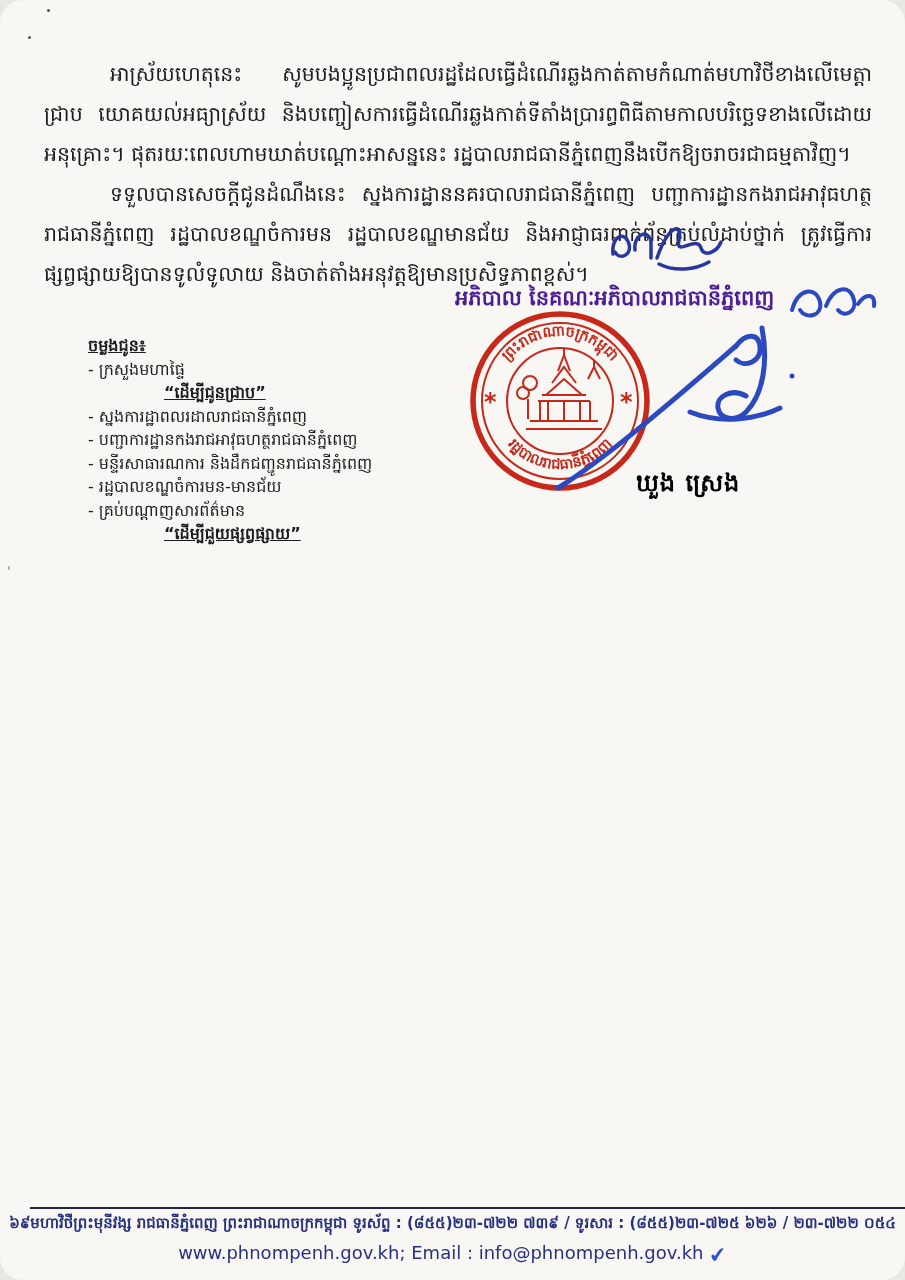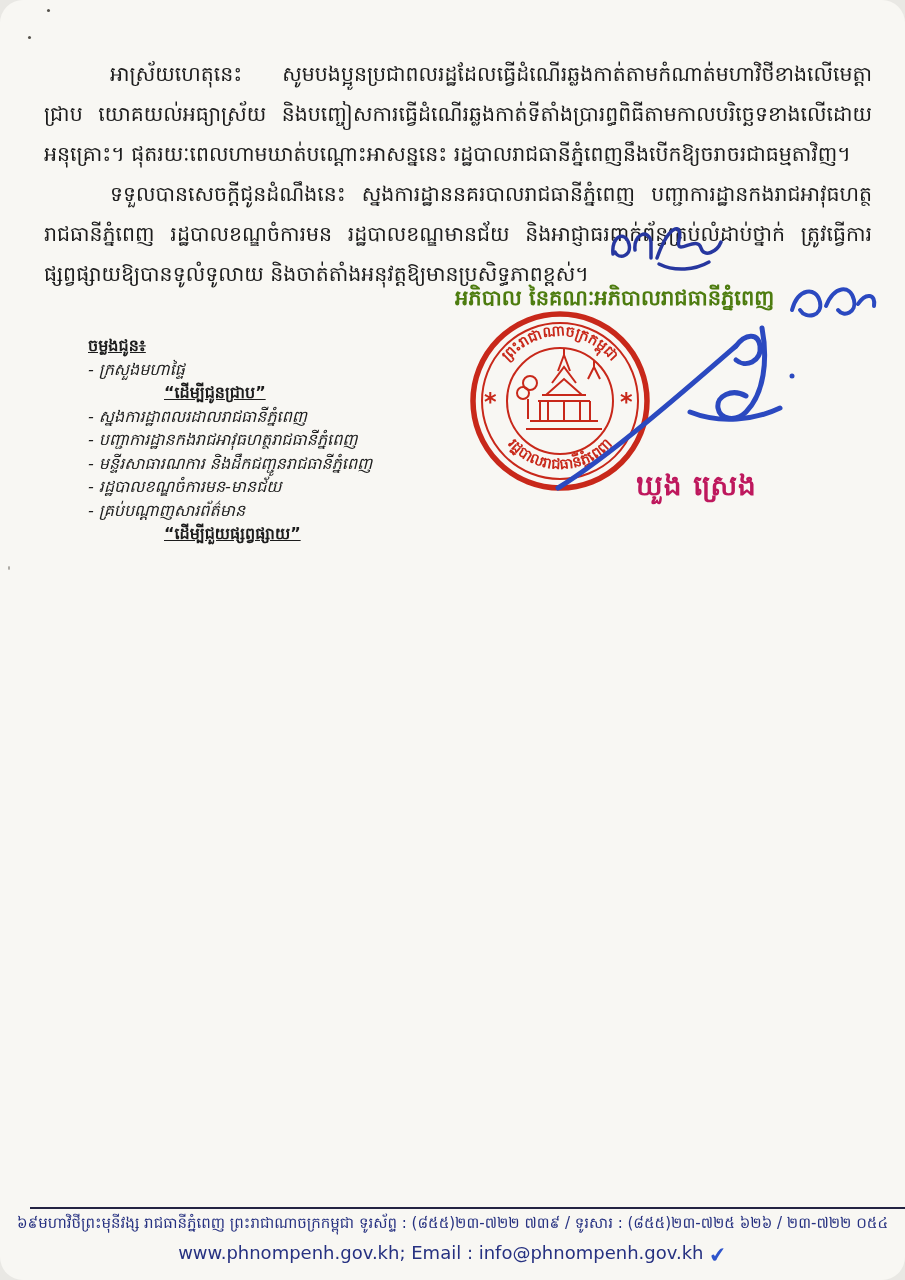--- a/index.html
+++ b/index.html
@@ -11,43 +11,43 @@
   }
   
   .main-text{
     position:absolute;left:44px;top:54px;width:828px;
     font-size:20.5px;line-height:40px;text-align:justify;
   }
   .main-text p{margin:0;text-indent:66px;}
   
   .sig-title{
     position:absolute;left:455px;top:284px;
-    font-size:21px;font-weight:bold;white-space:nowrap;color:#4d7c0f;
+    font-size:21px;font-weight:bold;white-space:nowrap;color:#4c1d95;
   }
   
   .seal{position:absolute;left:468px;top:309px;width:184px;height:184px;}
   
   .sig-scribble{position:absolute;left:540px;top:316px;}
   .inline-scribble{position:absolute;left:605px;top:214px;}
   .title-scribble{position:absolute;left:786px;top:278px;}
   
   .signer-name{
     position:absolute;left:636px;top:468px;
-    font-size:28px;font-weight:bold;color:#be185d;letter-spacing:1px;white-space:nowrap;
+    font-size:24px;font-weight:bold;color:#000000;letter-spacing:1px;white-space:nowrap;
   }
   
   .cc{position:absolute;left:88px;top:334px;width:370px;font-size:16px;line-height:23.5px;}
   .cc-heading{font-weight:bold;text-decoration:underline;margin-bottom:0;}
-  .cc-line{white-space:nowrap;font-style:italic;}
+  .cc-line{white-space:nowrap;}
   .cc-note{margin-left:76px;font-weight:bold;text-decoration:underline;white-space:nowrap;}
   
   .footer-rule{position:absolute;left:30px;right:0;top:1207px;height:2px;background:#232342;}
   .footer-line1{
     position:absolute;left:0;top:1213px;width:100%;text-align:center;
-    color:#263181;font-size:15px;font-weight:normal;white-space:nowrap;
+    color:#263181;font-size:15px;font-weight:bold;white-space:nowrap;
   }
   .footer-line2{
     position:absolute;left:0;top:1242px;width:100%;text-align:center;
     color:#263181;font-size:18px;
   }
   .footer-check{color:#2f55cc;font-size:21px;display:inline-block;transform:rotate(-6deg);vertical-align:-3px;}
   
   .speck{position:absolute;background:#55524c;border-radius:50%;}
   .speck.s1{left:47px;top:9px;width:3px;height:3px;}
   .speck.s2{left:28px;top:36px;width:3px;height:3px;}

